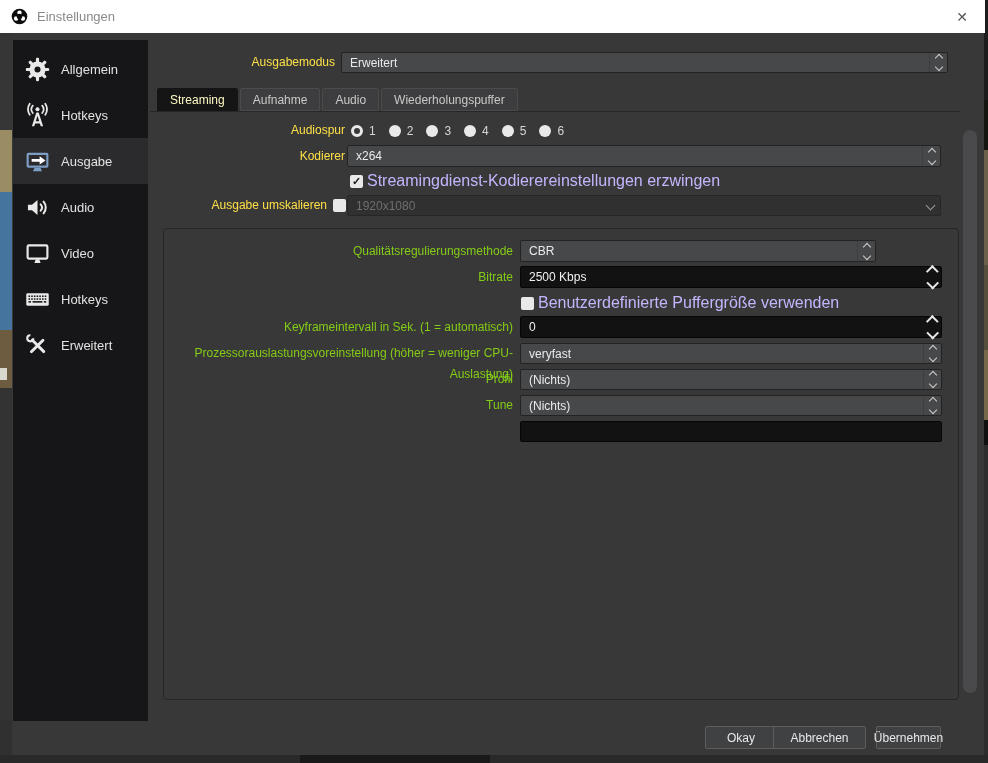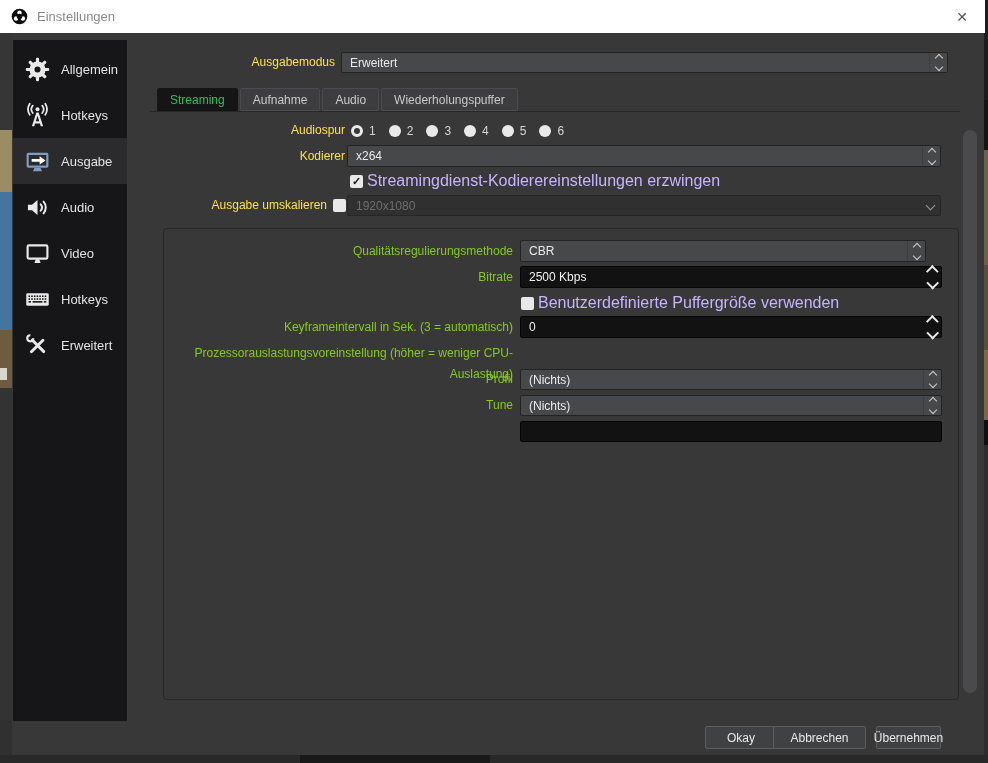--- a/index.html
+++ b/index.html
@@ -17,21 +17,21 @@
   .titlebar{left:0;top:0;width:985px;height:33px;background:#ffffff;display:flex;align-items:center;}
   .title-text{margin-left:9px;font-size:13px;color:#8a8a8a;}
   .logo{margin-left:11px;width:17px;height:17px;display:flex;}
   .close-btn{position:absolute;right:10px;top:0;width:26px;height:33px;display:flex;
              align-items:center;justify-content:center;color:#565656;font-size:14px;cursor:default;}
 
   
   .dialog{left:12px;top:33px;width:972px;height:722px;background:#383838;}
 
   
-  .sidebar{left:1px;top:7px;width:114px;height:681px;background:#161618;padding-top:6px;box-sizing:border-box;}
+  .sidebar{left:1px;top:7px;width:135px;height:681px;background:#161618;padding-top:6px;box-sizing:border-box;}
   .side-item{height:46px;display:flex;align-items:center;padding-left:9px;}
   .side-item.selected{background:#2b2b2d;}
   .side-icon{width:30px;height:28px;display:flex;align-items:center;justify-content:center;margin-right:9px;flex:0 0 30px;}
   .side-label{color:#e2e2e2;font-size:13px;}
 
   
   .flabel{position:absolute;text-align:right;color:#fde047;font-size:12px;}
 
   
   .combo{position:absolute;background:#46484a;border:1px solid #232323;border-radius:2px;
@@ -49,21 +49,21 @@
   .darkfield{position:absolute;background:#121212;border:1px solid #060606;border-radius:2px;
              color:#f2f2f2;font-size:12px;display:flex;align-items:center;padding-left:8px;box-sizing:border-box;}
   .bigspin{position:absolute;right:1px;top:0;bottom:0;width:16px;display:flex;flex-direction:column;
            align-items:center;justify-content:center;gap:3px;}
   .bigchev{width:7px;height:7px;border-left:2px solid #e9e9e9;border-top:2px solid #e9e9e9;}
 
   
   .tabbar{position:absolute;left:145px;top:55px;display:flex;}
   .tab{height:23px;line-height:22px;padding:0 12px;font-size:12px;background:#3d3d3f;border:1px solid #4b4b4b;
        color:#c9c9c9;margin-right:2px;box-sizing:border-box;border-radius:2px 2px 0 0;}
-  .tab.active{background:#151515;border-color:#151515;color:#22c55e;}
+  .tab.active{background:#151515;border-color:#151515;color:#fef9c3;}
   .tabline{position:absolute;left:138px;top:78px;width:810px;height:1px;background:#272727;}
 
   
   .radio-row{position:absolute;left:339px;top:90px;height:15px;display:flex;align-items:center;}
   .radio{display:flex;align-items:center;margin-right:13px;}
   .radio-circle{width:12px;height:12px;border-radius:50%;background:#e9e9e9;margin-right:6px;}
   .radio.sel .radio-circle{background:transparent;border:3px solid #e9e9e9;width:6px;height:6px;}
   .radio-num{font-size:12px;color:#d6d6d6;}
 
   
@@ -301,21 +301,21 @@
     <div class="combo disabled" style="left:335px;top:162px;width:594px;height:21px;">
       <span>1920x1080</span>
       <span class="onedown">
         <span class="chev down gray"></span>
       </span>
     </div>
 
     <div class="groupbox">
 
       <div class="gb-label" style="top:11px;line-height:22px;">Qualitätsregulierungsmethode</div>
-      <div class="combo" style="left:356px;top:11px;width:406px;height:22px;">
+      <div class="combo" style="left:356px;top:11px;width:356px;height:22px;">
         <span>CBR</span>
         <span class="spin">
           <span class="chev up"></span>
           <span class="chev down"></span>
         </span>
       </div>
 
       <div class="gb-label" style="top:37px;line-height:22px;">Bitrate</div>
       <div class="darkfield" style="left:356px;top:37px;width:422px;height:22px;">
         <span>2500 Kbps</span>
@@ -323,30 +323,37 @@
           <span class="bigchev" style="transform:rotate(45deg);"></span>
           <span class="bigchev" style="transform:rotate(225deg);"></span>
         </span>
       </div>
 
       <div class="cbrow" style="left:357px;top:65px;">
         <span class="cb"></span>
         <span class="cblabel">Benutzerdefinierte Puffergröße verwenden</span>
       </div>
 
-      <div class="gb-label" style="top:87px;line-height:22px;">Keyframeintervall in Sek. (3 = automatisch)</div>
+      <div class="gb-label" style="top:87px;line-height:22px;">Keyframeintervall in Sek. (1 = automatisch)</div>
       <div class="darkfield" style="left:356px;top:87px;width:422px;height:22px;">
         <span>0</span>
         <span class="bigspin">
           <span class="bigchev" style="transform:rotate(45deg);"></span>
           <span class="bigchev" style="transform:rotate(225deg);"></span>
         </span>
       </div>
 
       <div class="gb-label" style="top:114px;line-height:21px;">Prozessorauslastungsvoreinstellung (höher = weniger CPU-Auslastung)</div>
+      <div class="combo" style="left:356px;top:114px;width:422px;height:21px;">
+        <span>veryfast</span>
+        <span class="spin">
+          <span class="chev up"></span>
+          <span class="chev down"></span>
+        </span>
+      </div>
 
       <div class="gb-label" style="top:140px;line-height:21px;">Profil</div>
       <div class="combo" style="left:356px;top:140px;width:422px;height:21px;">
         <span>(Nichts)</span>
         <span class="spin">
           <span class="chev up"></span>
           <span class="chev down"></span>
         </span>
       </div>
 

